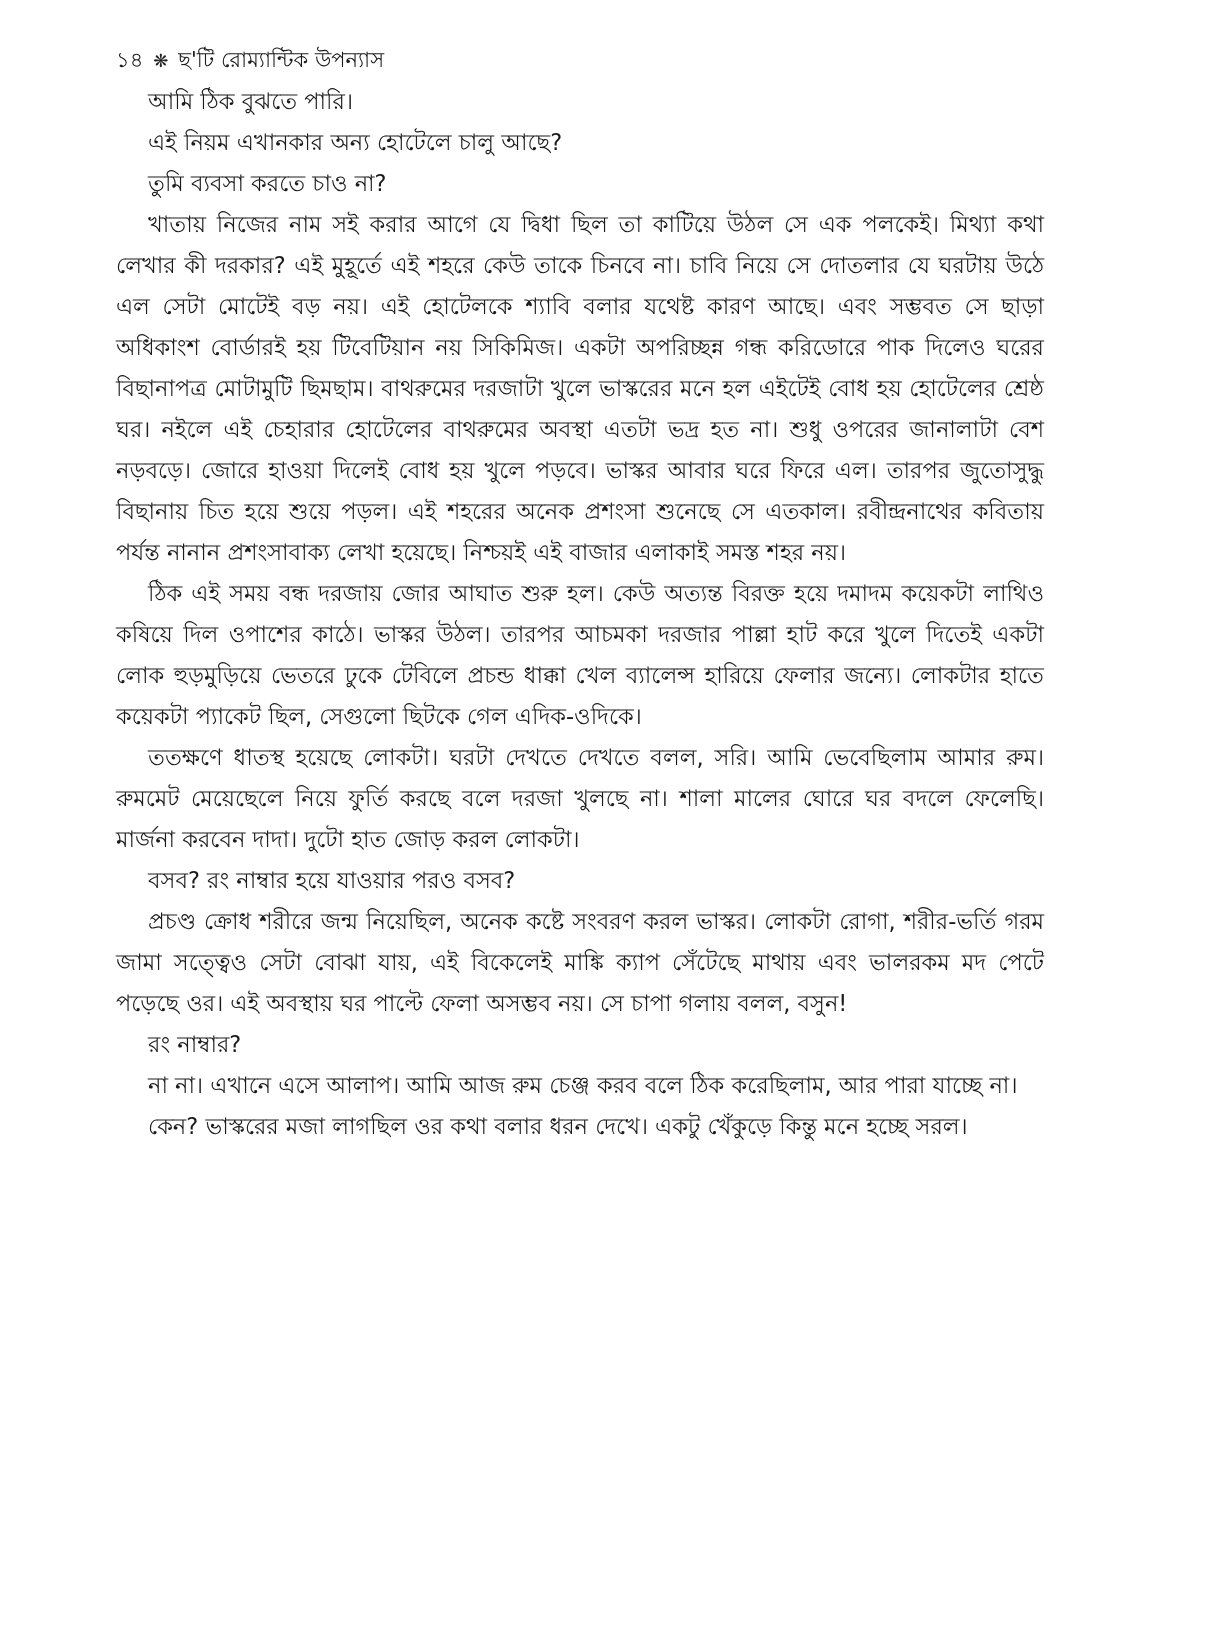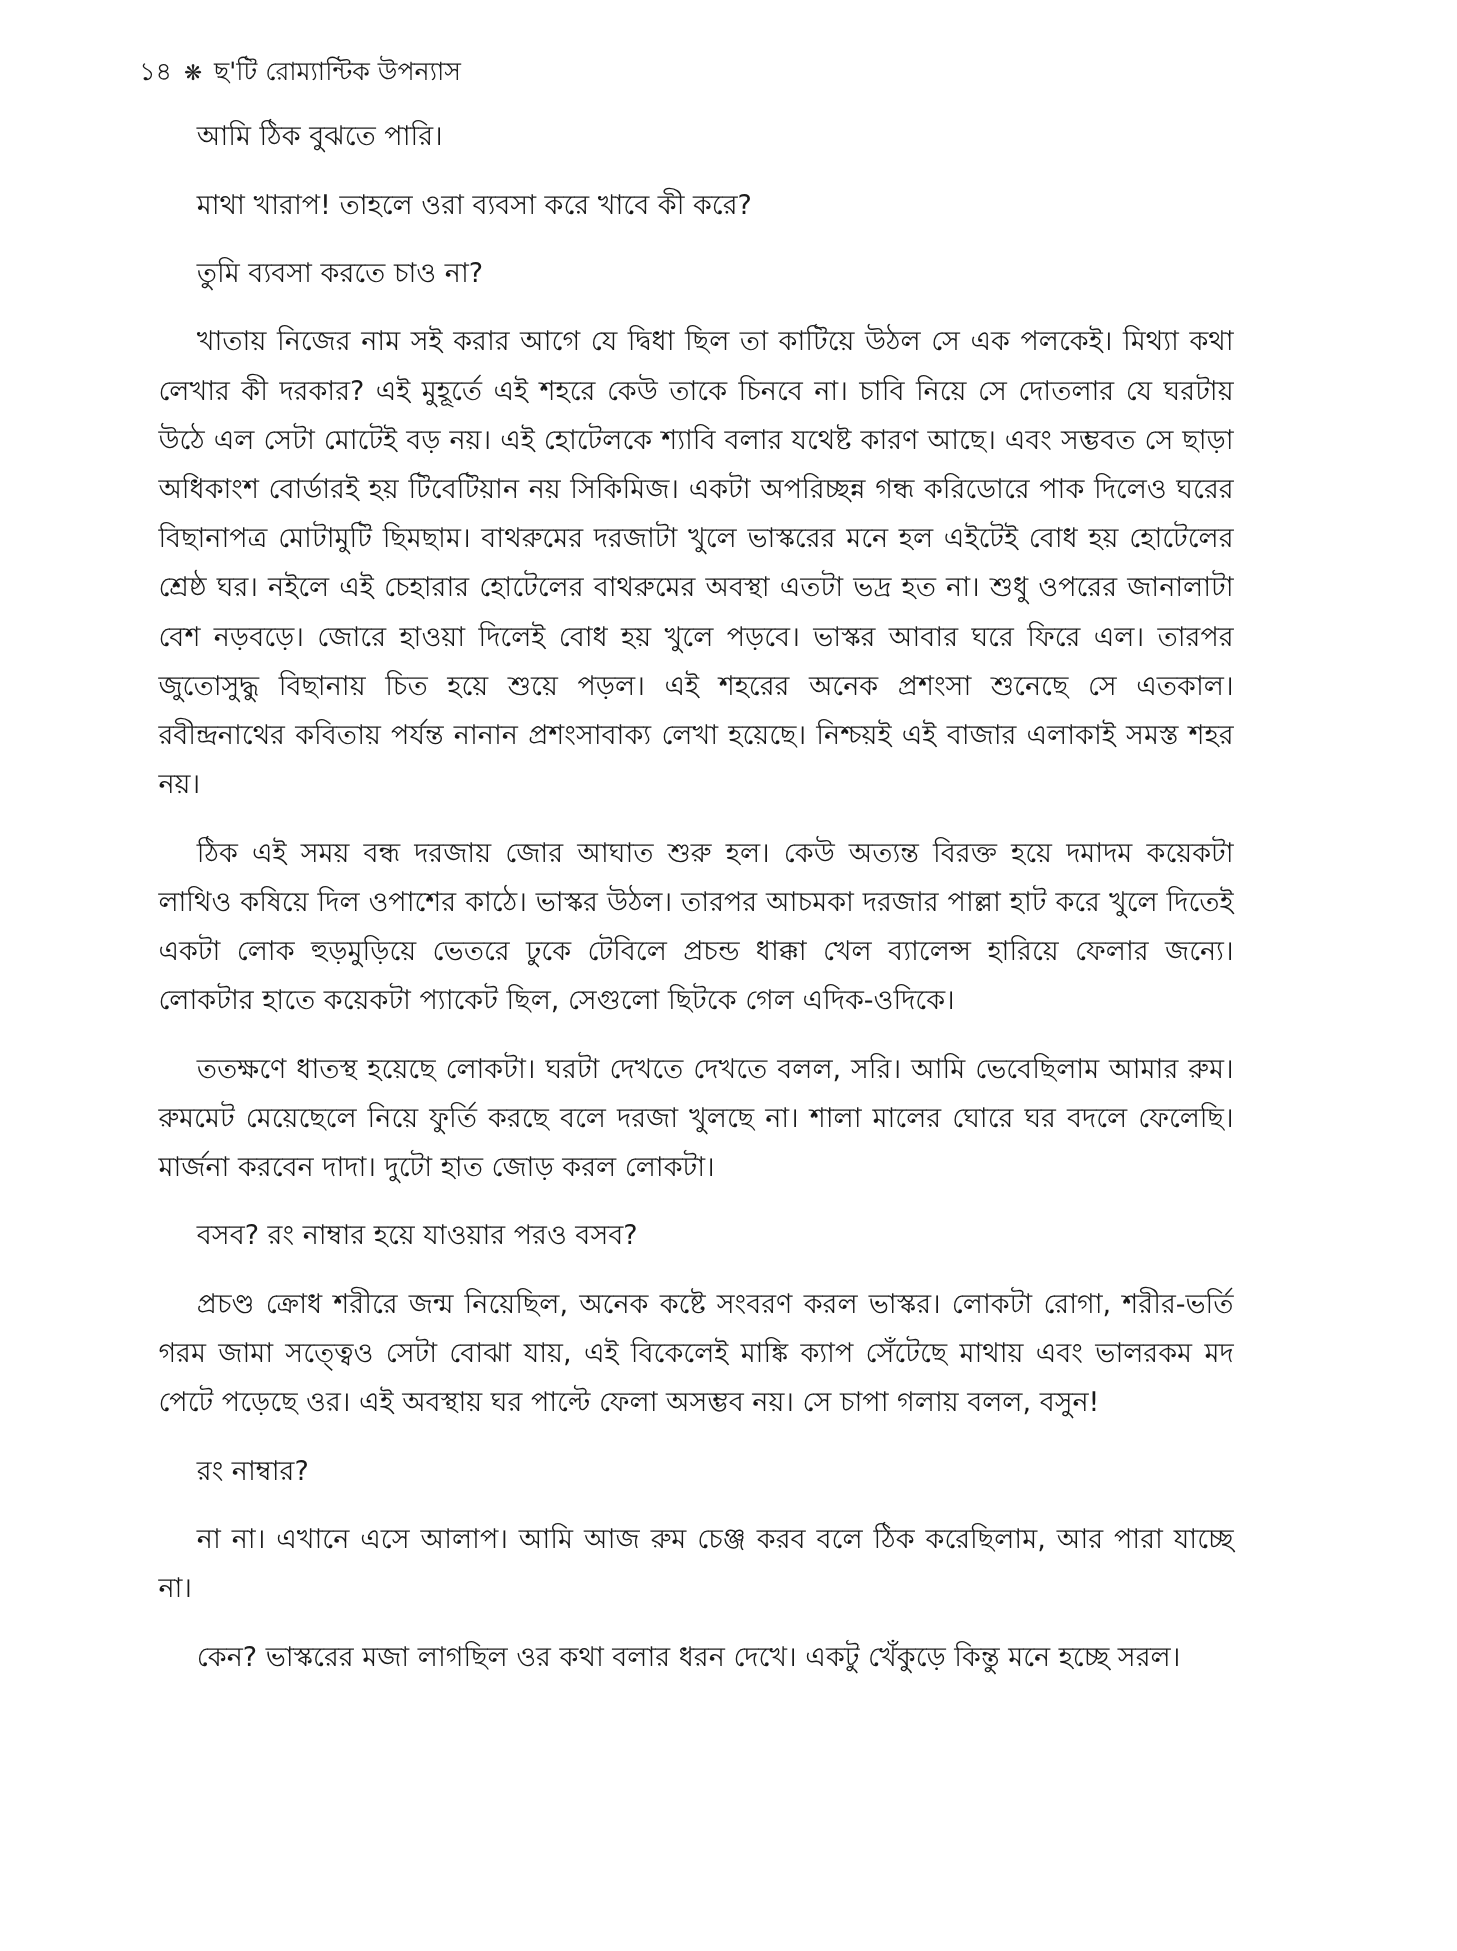--- a/index.html
+++ b/index.html
@@ -22,38 +22,38 @@
     font-size: 21px;
     line-height: 32px;
     margin: 0 0 4px 0;
     display: flex;
     gap: 10px;
     align-items: baseline;
   }
   .running-head .ornament { font-size: 18px; color: #222; }
   .body-text { font-size: 22.5px; line-height: 41px; }
   .para {
-    margin: 16px;
+    margin: 0;
     text-indent: 32px;
     text-align: justify;
   }
 </style>
 </head>
 <body>
 
 <div class="page">
   <div class="running-head">
     <span>১৪</span>
     <span class="ornament">❋</span>
     <span>ছ'টি রোম্যান্টিক উপন্যাস</span>
   </div>
 
   <div class="body-text">
     <p class="para">আমি ঠিক বুঝতে পারি।</p>
-    <p class="para">মাথা খারাপ! তাহলে ওরা ব্যবসা করে খাবে কী করে?</p>
+    <p class="para">এই নিয়ম এখানকার অন্য হোটেলে চালু আছে?</p>
     <p class="para">তুমি ব্যবসা করতে চাও না?</p>
     <p class="para">খাতায় নিজের নাম সই করার আগে যে দ্বিধা ছিল তা কাটিয়ে উঠল সে এক পলকেই। মিথ্যা কথা লেখার কী দরকার? এই মুহূর্তে এই শহরে কেউ তাকে চিনবে না। চাবি নিয়ে সে দোতলার যে ঘরটায় উঠে এল সেটা মোটেই বড় নয়। এই হোটেলকে শ্যাবি বলার যথেষ্ট কারণ আছে। এবং সম্ভবত সে ছাড়া অধিকাংশ বোর্ডারই হয় টিবেটিয়ান নয় সিকিমিজ। একটা অপরিচ্ছন্ন গন্ধ করিডোরে পাক দিলেও ঘরের বিছানাপত্র মোটামুটি ছিমছাম। বাথরুমের দরজাটা খুলে ভাস্করের মনে হল এইটেই বোধ হয় হোটেলের শ্রেষ্ঠ ঘর। নইলে এই চেহারার হোটেলের বাথরুমের অবস্থা এতটা ভদ্র হত না। শুধু ওপরের জানালাটা বেশ নড়বড়ে। জোরে হাওয়া দিলেই বোধ হয় খুলে পড়বে। ভাস্কর আবার ঘরে ফিরে এল। তারপর জুতোসুদ্ধু বিছানায় চিত হয়ে শুয়ে পড়ল। এই শহরের অনেক প্রশংসা শুনেছে সে এতকাল। রবীন্দ্রনাথের কবিতায় পর্যন্ত নানান প্রশংসাবাক্য লেখা হয়েছে। নিশ্চয়ই এই বাজার এলাকাই সমস্ত শহর নয়।</p>
     <p class="para">ঠিক এই সময় বন্ধ দরজায় জোর আঘাত শুরু হল। কেউ অত্যন্ত বিরক্ত হয়ে দমাদম কয়েকটা লাথিও কষিয়ে দিল ওপাশের কাঠে। ভাস্কর উঠল। তারপর আচমকা দরজার পাল্লা হাট করে খুলে দিতেই একটা লোক হুড়মুড়িয়ে ভেতরে ঢুকে টেবিলে প্রচন্ড ধাক্কা খেল ব্যালেন্স হারিয়ে ফেলার জন্যে। লোকটার হাতে কয়েকটা প্যাকেট ছিল, সেগুলো ছিটকে গেল এদিক-ওদিকে।</p>
     <p class="para">ততক্ষণে ধাতস্থ হয়েছে লোকটা। ঘরটা দেখতে দেখতে বলল, সরি। আমি ভেবেছিলাম আমার রুম। রুমমেট মেয়েছেলে নিয়ে ফুর্তি করছে বলে দরজা খুলছে না। শালা মালের ঘোরে ঘর বদলে ফেলেছি। মার্জনা করবেন দাদা। দুটো হাত জোড় করল লোকটা।</p>
     <p class="para">বসব? রং নাম্বার হয়ে যাওয়ার পরও বসব?</p>
     <p class="para">প্রচণ্ড ক্রোধ শরীরে জন্ম নিয়েছিল, অনেক কষ্টে সংবরণ করল ভাস্কর। লোকটা রোগা, শরীর-ভর্তি গরম জামা সত্ত্বেও সেটা বোঝা যায়, এই বিকেলেই মাঙ্কি ক্যাপ সেঁটেছে মাথায় এবং ভালরকম মদ পেটে পড়েছে ওর। এই অবস্থায় ঘর পাল্টে ফেলা অসম্ভব নয়। সে চাপা গলায় বলল, বসুন!</p>
     <p class="para">রং নাম্বার?</p>
     <p class="para">না না। এখানে এসে আলাপ। আমি আজ রুম চেঞ্জ করব বলে ঠিক করেছিলাম, আর পারা যাচ্ছে না।</p>
     <p class="para">কেন? ভাস্করের মজা লাগছিল ওর কথা বলার ধরন দেখে। একটু খেঁকুড়ে কিন্তু মনে হচ্ছে সরল।</p>
   </div>

